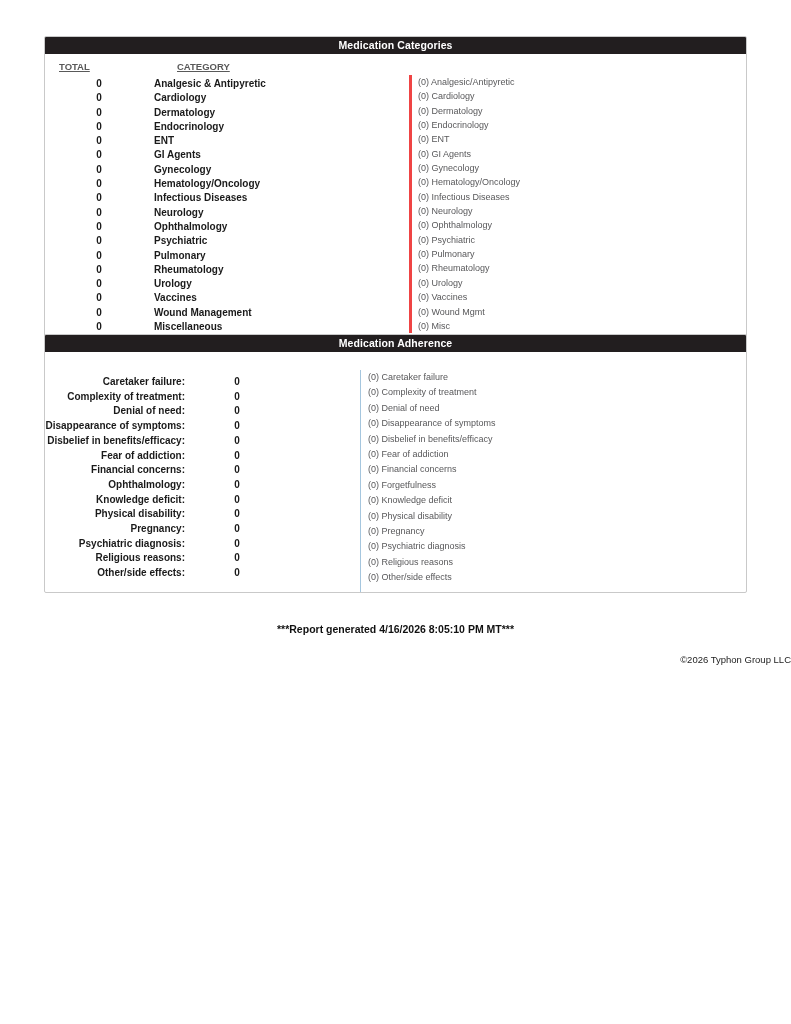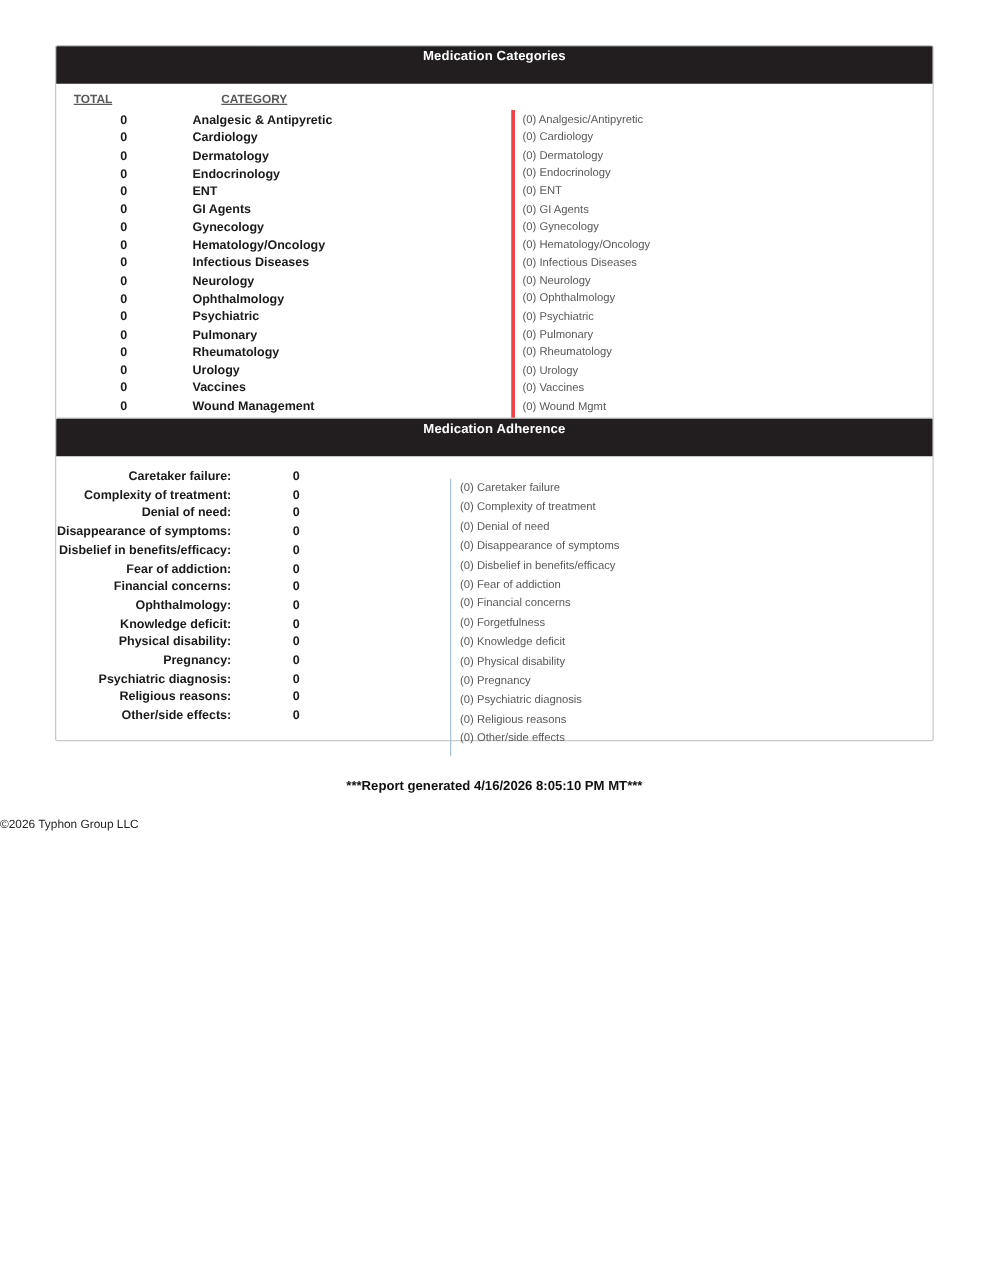--- a/index.html
+++ b/index.html
@@ -17,21 +17,21 @@
     background:#ffffff;
     border:1px solid #c9c9c9;
     border-radius:2px;
   }
   .panel-header {
     background:#221e1f;
     color:#ffffff;
     font-size:10.5px;
     font-weight:bold;
     text-align:center;
-    height:30px;
+    height:17px;
     line-height:17px;
     border-radius:1px 1px 0 0;
     letter-spacing:0.1px;
   }
   
   #panel-categories { top:36px; height:302px; }
   .cat-body { position:relative; padding-top:7px; }
   .cat-table { margin-left:14px; font-size:10px; }
   .cat-hrow { display:flex; color:#595959; font-size:9.5px; font-weight:bold; margin-bottom:5px; }
   .cat-hrow .h-total { width:80px; text-align:left; text-decoration:underline; }
@@ -40,39 +40,39 @@
   .cat-row .c-total { width:80px; text-align:center; }
   .cat-row .c-name  { margin-left:15px; }
   .cat-summary {
     position:absolute; left:364px; top:21px;
     border-left:3px solid #ef4444;
     padding-left:6px;
   }
   .cat-summary .sum-item { font-size:9px; color:#58585a; line-height:14.35px; }
   
   #panel-adherence { top:334px; height:259px; }
-  .adh-body { position:relative; padding-top:10px; }
+  .adh-body { position:relative; padding-top:23px; }
   .adh-table { font-size:10px; }
   .adh-row { display:flex; line-height:14.7px; font-weight:bold; }
   .adh-row .a-label { width:140px; text-align:right; }
   .adh-row .a-value { width:100px; text-align:center; margin-left:2px; }
   .adh-summary {
     position:absolute; left:276px; top:18px;
     border-left:1px solid #a5c6de;
     padding-left:7px; padding-bottom:6px;margin-left:39px;
   }
   .adh-summary .sum-item { font-size:9px; color:#58585a; line-height:15.4px; }
   
   .footer-generated {
     position:absolute; top:623px; left:0; width:100%;
     text-align:center; font-size:10.5px; font-weight:bold; color:#111111;
   }
   .footer-copyright {
     position:absolute; top:654px; left:0; width:100%;
-    text-align:left; font-size:9.5px; color:#222222;
+    text-align:right; font-size:9.5px; color:#222222;
   }
 </style>
 </head>
 <body>
 
 <div class="panel" id="panel-categories">
   <div class="panel-header">Medication Categories</div>
   <div class="cat-body">
     <div class="cat-table">
       <div class="cat-hrow">

